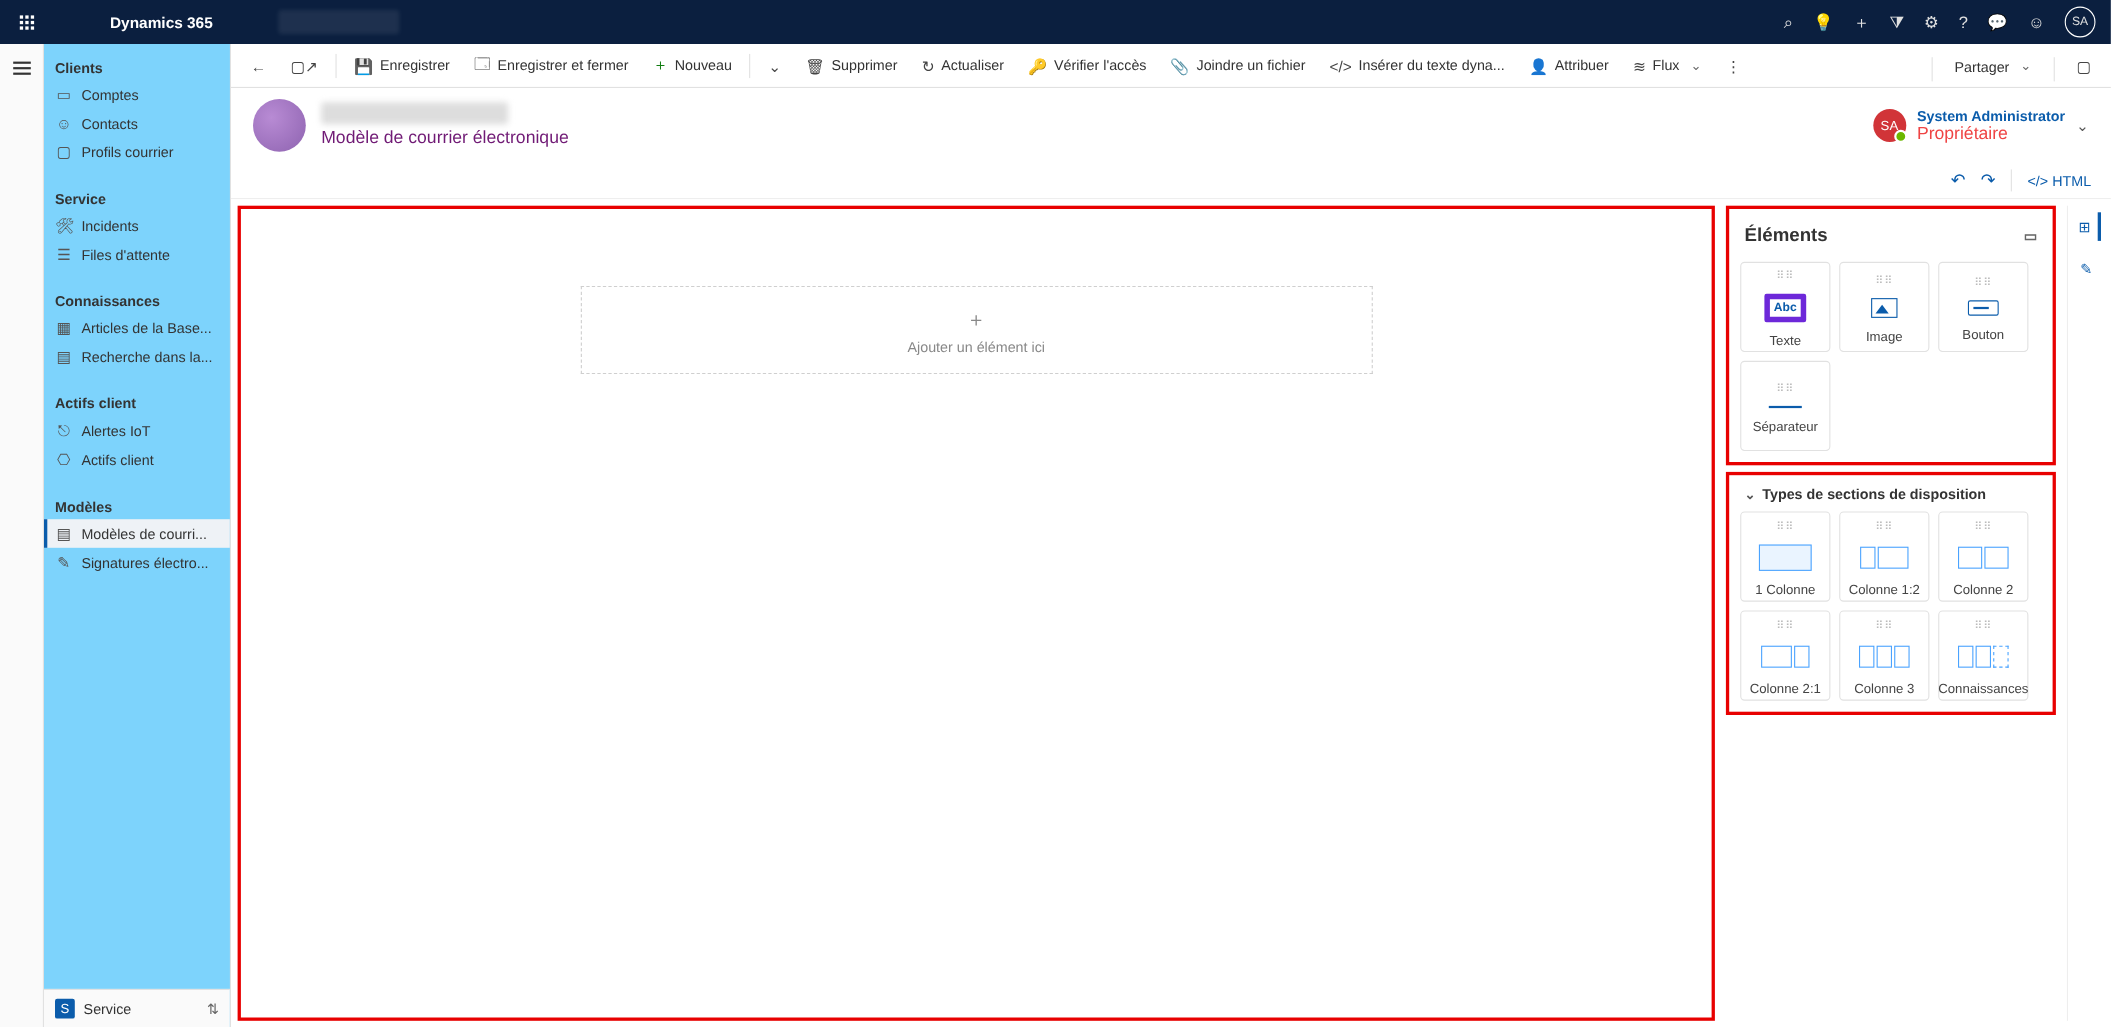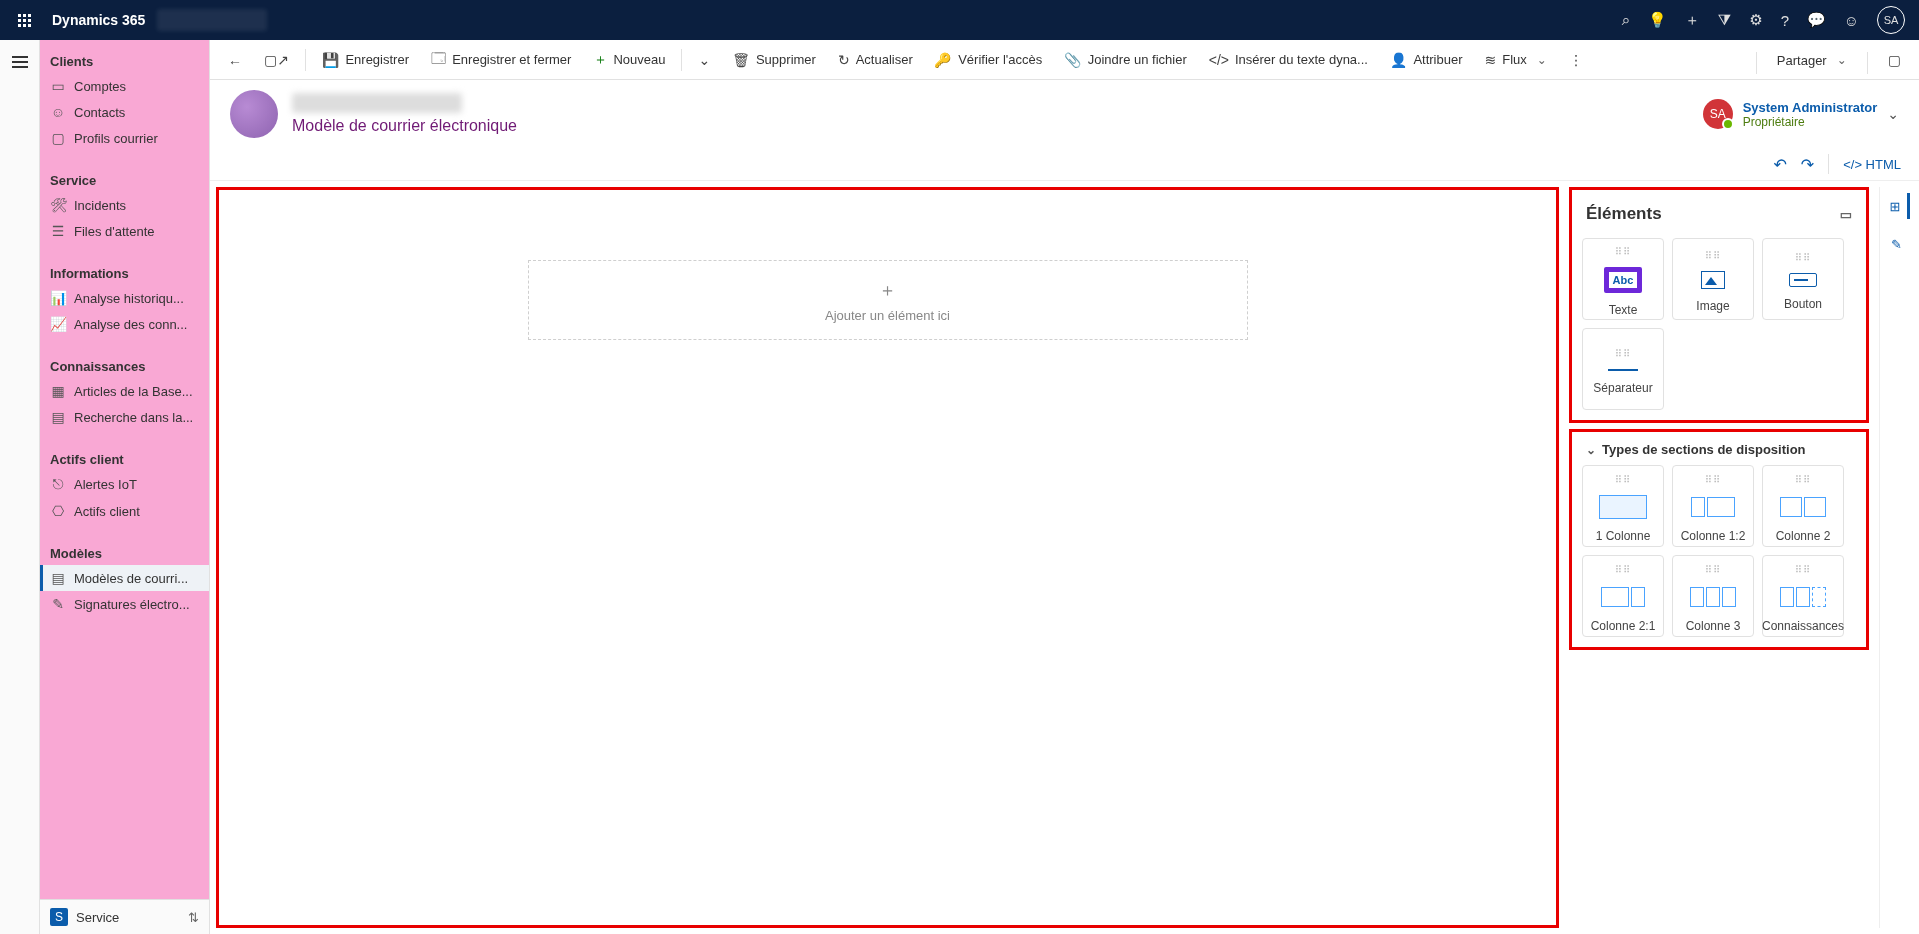--- a/index.html
+++ b/index.html
@@ -1,30 +1,30 @@
 <!DOCTYPE html>
 <html><head>
 <meta charset="utf-8">
 <style>
   * { box-sizing: border-box; margin: 0; padding: 0; }
   body { font-family: "Segoe UI", Arial, sans-serif; font-size: 13px; color: #333; background: #fff; overflow: hidden; }
-  .top-bar { height: 40px; background: #0b1f3f; color: #fff; display: flex; align-items: center; padding: 0 8px; }
+  .top-bar { height: 40px; background: #0b1f3f; color: #fff; display: flex; align-items: center; padding: 0 8px; gap: 48px; }
   .waffle { width: 32px; display: flex; justify-content: center; align-items: center; cursor: pointer; }
   .waffle-icon { display: grid; grid-template-columns: repeat(3, 3px); grid-gap: 2px; }
   .waffle-icon span { width: 3px; height: 3px; background: #fff; }
   .brand { font-weight: 600; padding: 0 12px; font-size: 14px; }
   .blur-chip { width: 110px; height: 22px; background: rgba(255,255,255,0.08); border-radius: 3px; filter: blur(2px); }
   .top-right { margin-left: auto; display: flex; align-items: center; gap: 18px; padding-right: 6px; color: #e0e0e0; font-size: 15px; }
   .top-right span { cursor: pointer; }
   .avatar-circle { width: 28px; height: 28px; border-radius: 50%; border: 1px solid #fff; display: flex; align-items: center; justify-content: center; font-size: 11px; }
   .app { display: flex; height: calc(100vh - 40px); }
   .left-rail { width: 40px; border-right: 1px solid #e1e1e1; display: flex; flex-direction: column; align-items: center; padding-top: 10px; background: #fafafa; }
   .hamb { display: flex; flex-direction: column; gap: 3px; padding: 6px; cursor: pointer; }
   .hamb span { width: 16px; height: 2px; background: #333; }
-  .side-nav { width: 170px; border-right: 1px solid #e1e1e1; overflow-y: auto; background: #f9a8d4; padding: 6px 0 0 0; position: relative; }
+  .side-nav { width: 170px; border-right: 1px solid #e1e1e1; overflow-y: auto; background: #7dd3fc; padding: 6px 0 0 0; position: relative; }
   .nav-group { margin-bottom: 14px; }
   .nav-group-title { font-weight: 600; padding: 8px 10px 4px; color: #333; }
   .nav-item { display: flex; align-items: center; gap: 8px; padding: 5px 10px 5px 10px; cursor: pointer; color: #333; white-space: nowrap; overflow: hidden; text-overflow: ellipsis; }
   .nav-item.active { background: #eef2f6; border-left: 3px solid #0b5cab; padding-left: 7px; }
   .nav-icon { width: 16px; text-align: center; color: #555; font-size: 14px; flex: 0 0 16px; }
   .area-switch { position: absolute; bottom: 0; left: 0; right: 0; border-top: 1px solid #e1e1e1; display: flex; align-items: center; gap: 8px; padding: 8px 10px; background: #fafafa; cursor: pointer; }
   .area-switch .sq { width: 18px; height: 18px; background: #0b5cab; color: #fff; display:flex; align-items:center; justify-content:center; font-size:12px; border-radius:2px; }
   .main { flex: 1; display: flex; flex-direction: column; }
   .cmd-bar { height: 40px; border-bottom: 1px solid #e1e1e1; display: flex; align-items:center; padding: 0 8px; gap: 2px; }
   .cmd-btn { display: flex; align-items:center; gap:6px; padding: 6px 10px; cursor:pointer; color:#333; border-radius:3px; font-size:13px; }
@@ -33,21 +33,21 @@
   .cmd-right { margin-left:auto; display:flex; align-items:flex-end; gap:6px; }
   .caret::after { content:"⌄"; margin-left:4px; color:#666; font-size:12px; }
   .record-header { display:flex; align-items:center; padding: 10px 20px; }
   .avatar-lg { width:48px; height:48px; border-radius:50%; background: radial-gradient(circle at 35% 35%, #b88bd4, #8e63b0); margin-right:14px; filter: blur(0.5px); }
   .rec-title { filter: blur(3px); font-size:20px; font-weight:600; color:#666; width:170px; height:20px; background:#ddd; border-radius:3px; }
   .rec-sub { font-size:16px; color:#701a75; margin-top:4px; }
   .owner-block { margin-left:auto; display:flex; align-items:center; gap:10px; }
   .sa-badge { width:30px; height:30px; border-radius:50%; background:#d13438; color:#fff; display:flex; align-items:center; justify-content:center; font-size:12px; position:relative; }
   .sa-badge::after{content:""; position:absolute; width:8px; height:8px; background:#6bb700; border:2px solid #fff; border-radius:50%; bottom:-1px; right:-1px;}
   .owner-name { color:#0b5cab; font-weight:600; }
-  .owner-role { color:#4d7c0f; font-size:12px; }
+  .owner-role { color:#ef4444; font-size:16px; }
   .tabs { display:flex; gap:24px; padding: 0 20px; border-bottom:1px solid #e1e1e1; font-size:14px; }
   .tab { padding:10px 0; cursor:pointer; color:#333; }
   .tab.active { font-weight:600; border-bottom:3px solid #0b5cab; }
   .tab.drop::after { content:" ⌄"; color:#666; }
   .editor-toolbar { display:flex; justify-content:flex-end; align-items:center; gap:14px; padding:6px 18px; border-bottom:1px solid #eee; }
   .tool-ico { cursor:pointer; color:#0b5cab; font-size:16px; }
   .tool-ico.html { color:#0b5cab; font-size:13px; }
   .vsep { width:1px; height:20px; background:#e1e1e1; }
   .editor-body { flex:1; display:flex; gap:10px; padding:6px; overflow:hidden; }
   .canvas-box { flex:1; border:3px solid #e80000; position:relative; overflow:auto; }
@@ -139,31 +139,20 @@
       <div class="nav-item">
           <span class="nav-icon">🛠</span>
           <span>Incidents</span>
         </div>
       <div class="nav-item">
           <span class="nav-icon">☰</span>
           <span>Files d'attente</span>
         </div>
     </div>
     <div class="nav-group">
-      <div class="nav-group-title">Informations</div>
-      <div class="nav-item">
-          <span class="nav-icon">📊</span>
-          <span>Analyse historiqu...</span>
-        </div>
-      <div class="nav-item">
-          <span class="nav-icon">📈</span>
-          <span>Analyse des conn...</span>
-        </div>
-    </div>
-    <div class="nav-group">
       <div class="nav-group-title">Connaissances</div>
       <div class="nav-item">
           <span class="nav-icon">▦</span>
           <span>Articles de la Base...</span>
         </div>
       <div class="nav-item">
           <span class="nav-icon">▤</span>
           <span>Recherche dans la...</span>
         </div>
     </div>

